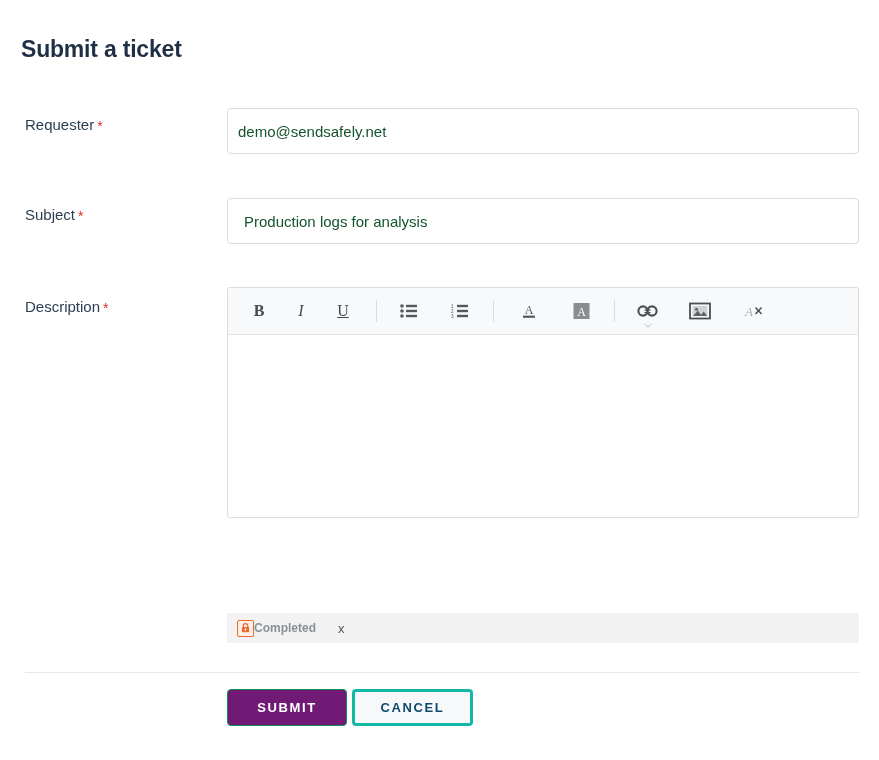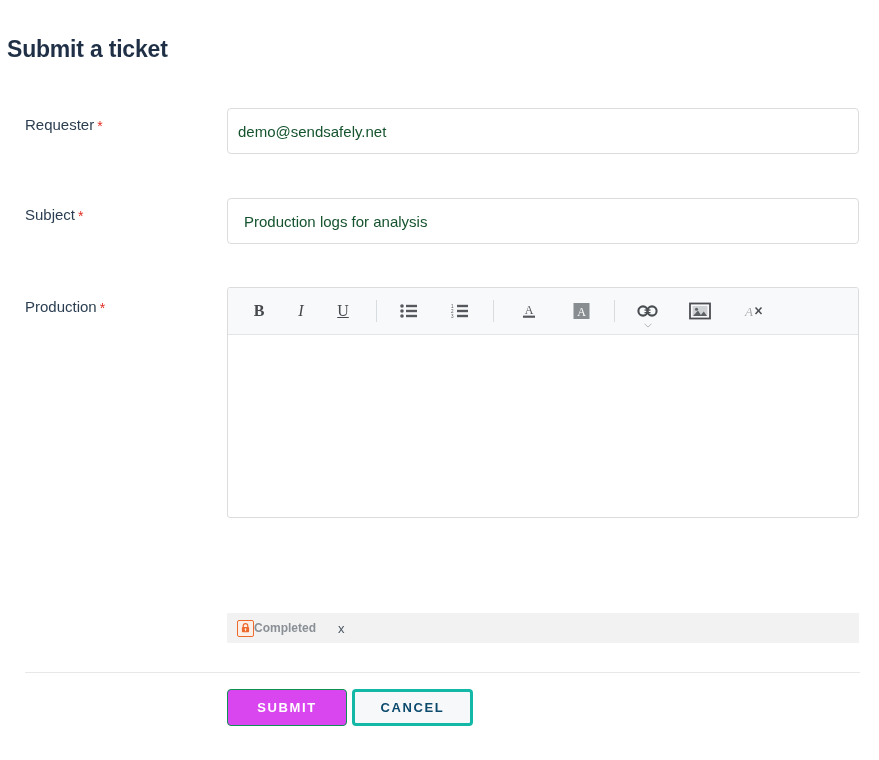--- a/index.html
+++ b/index.html
@@ -17,21 +17,21 @@
 
   .page {
     position: relative;
     width: 879px;
     height: 760px;
   }
 
   
   .page-title {
     position: absolute;
-    left: 7px;
+    left: 21px;
     top: 36px;
     font-size: 23px;
     font-weight: bold;
     color: #1f3046;
     letter-spacing: -0.2px;
   }
 
   
   .form-row {
     position: absolute;
@@ -219,21 +219,21 @@
     font-weight: bold;
     letter-spacing: 1.6px;
     cursor: pointer;
     display: flex;
     align-items: center;
     justify-content: center;
   }
   .btn-submit {
     left: 227px;
     width: 120px;
-    background: #d946ef;
+    background: #701a75;
     border: 1px solid #0d9152;
     color: #ffffff;
   }
   .btn-cancel {
     left: 352px;
     width: 121px;
     background: #f7f8f9;
     border: 3px solid #14b8a6;
     color: #0c4a6e;
   }
@@ -253,21 +253,21 @@
   </div>
 
   <div class="form-row" style="top:198px;">
     <div class="field-label" style="top:8px;">
       <span>Subject</span><span class="req-star">*</span>
     </div>
     <input class="text-input" style="top: 0px; padding-left: 16px;" type="text" value="Production logs for analysis">
   </div>
 
   <div class="field-label" style="position:absolute; top:298px;">
-    <span>Production</span><span class="req-star">*</span>
+    <span>Description</span><span class="req-star">*</span>
   </div>
 
   <div class="editor">
     <div class="editor-toolbar">
 
       <div class="tb-btn">
         <span class="tb-letter bold">B</span>
       </div>
       <div class="tb-btn">
         <span class="tb-letter italic">I</span>

